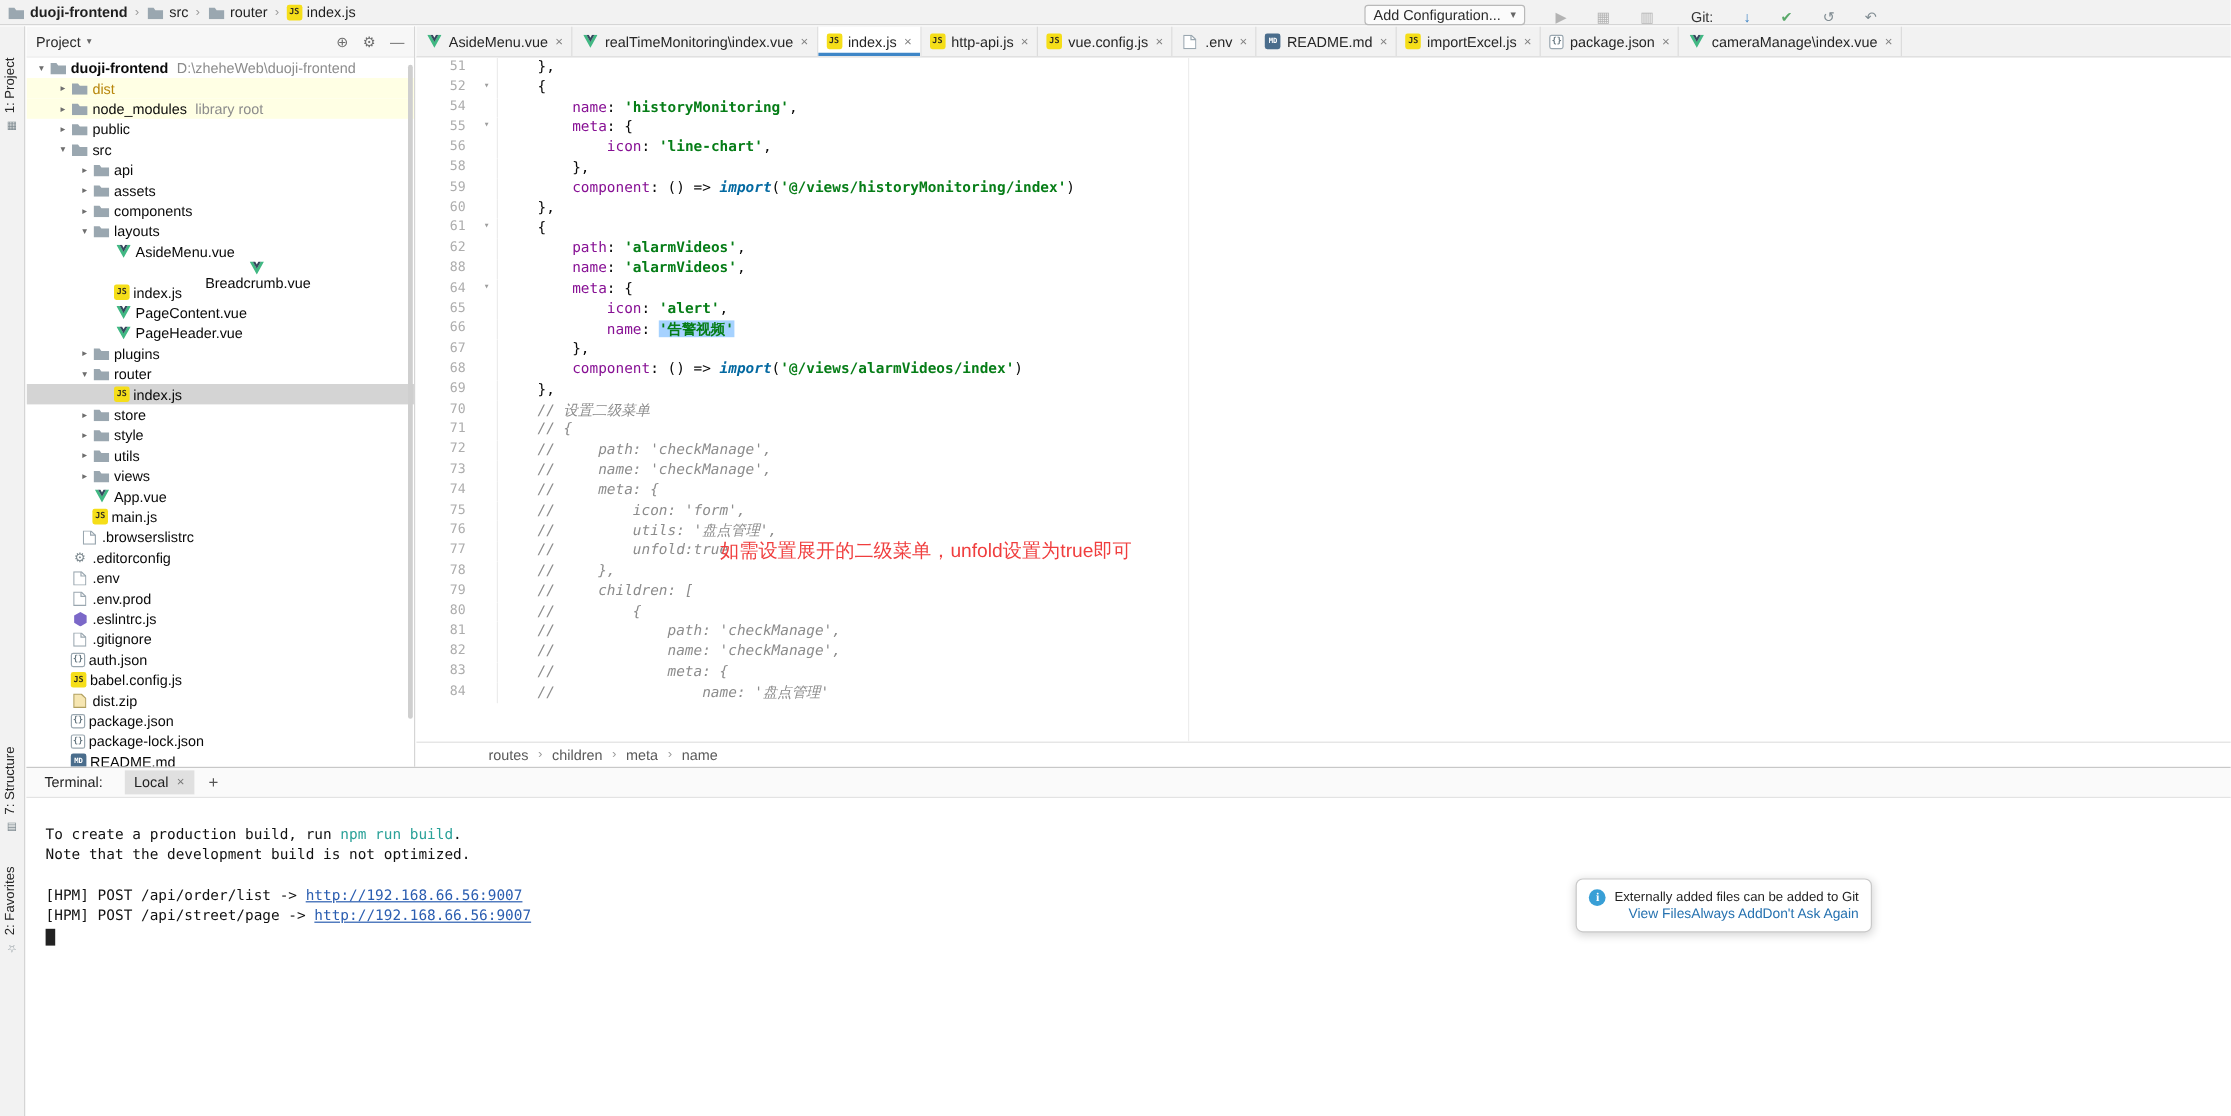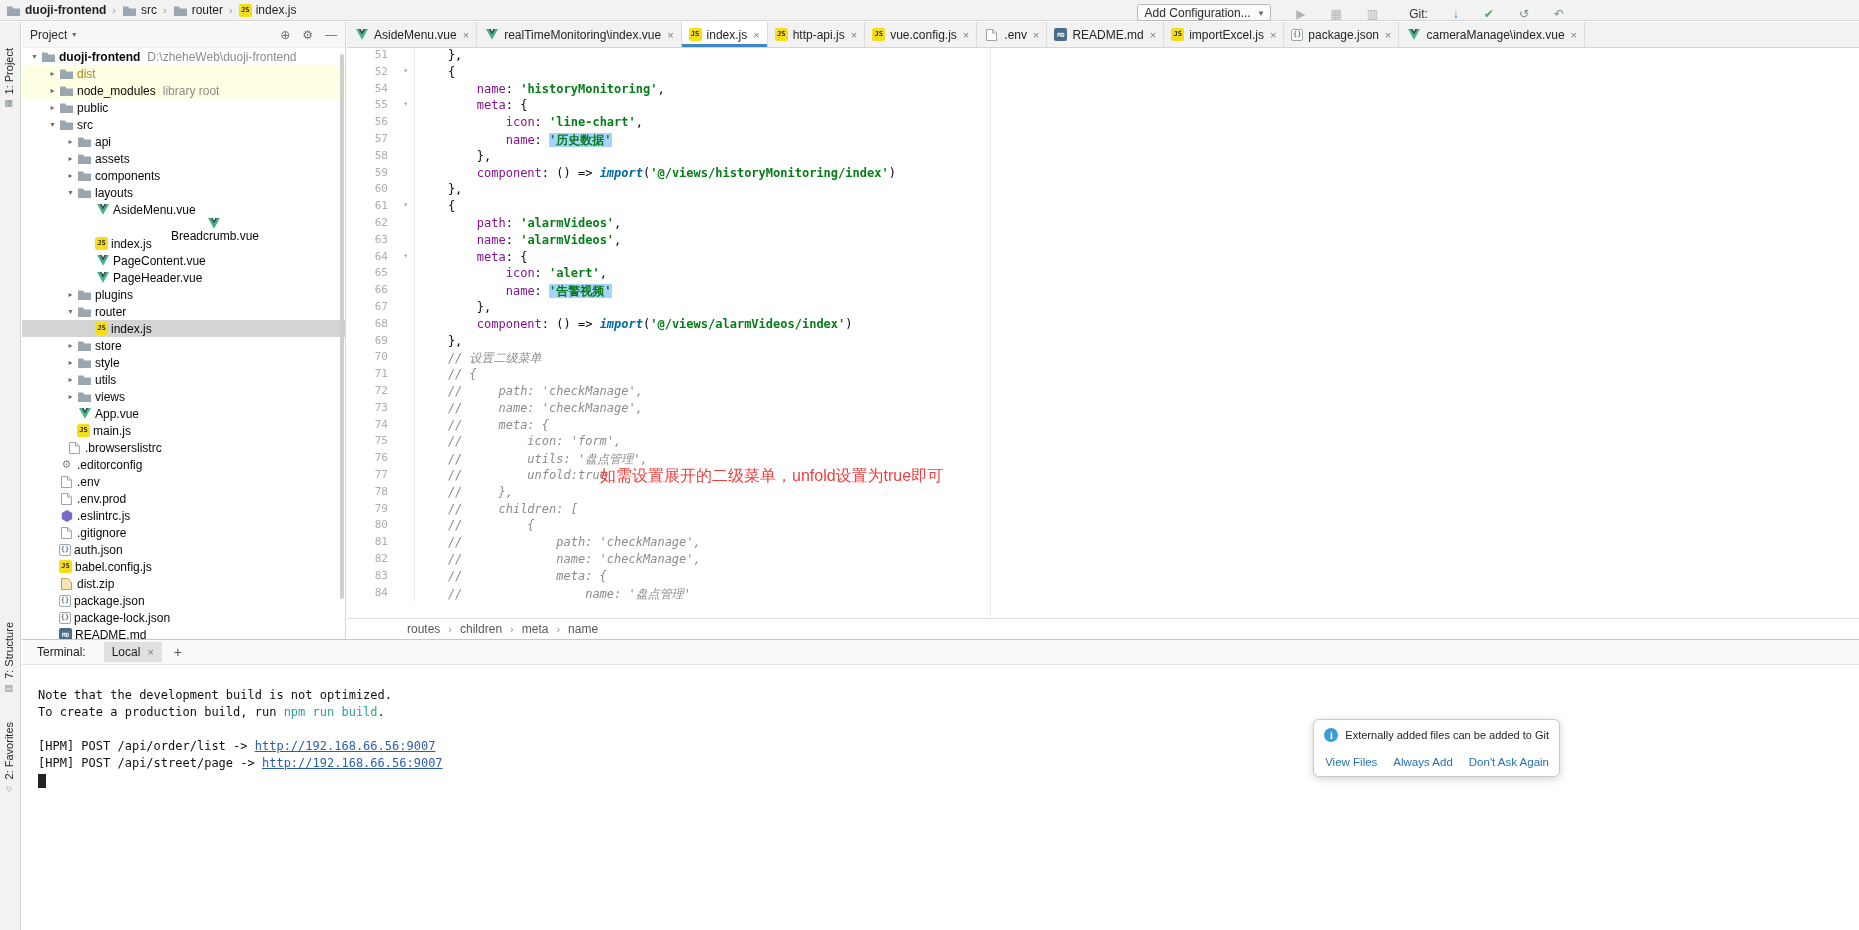--- a/index.html
+++ b/index.html
@@ -126,21 +126,21 @@
 
   
   .notif { position:absolute; right:299px; bottom:153px; z-index:10;
     background:#fff; border:1px solid #c9c9c9; border-radius:6px;
     box-shadow:0 2px 8px rgba(0,0,0,.18); padding:8px 10px; }
   .notif-row1 { display:flex; align-items:center; gap:7px; white-space:nowrap; }
   .notif-i { flex:none; width:14px; height:14px; border-radius:50%;
     background:#389fd6; color:#fff; font:bold 10px "Liberation Serif",serif;
     display:inline-flex; align-items:center; justify-content:center; }
   .notif-msg { font-size:11px; color:#1f1f1f; }
-  .notif-actions { margin-top:14px; display:flex; justify-content:flex-end; gap:16px; }
+  .notif-actions { margin-top:1px; display:flex; justify-content:flex-end; gap:0; }
   .notif-link { color:#2672b0; font-size:11.5px; white-space:nowrap; }
 </style>
 </head>
 <body>
 
 <div class="toolbar">
   <div class="toolbar-crumbs">
       <span class="crumb b">
         <span class="ic">
           <svg width="13" height="11" viewBox="0 0 13 11">
@@ -597,45 +597,41 @@
       </div>
       <div class="crow">
         <span class="ln">55<span class="fold">▾</span></span>
         <span class="ctext"><span class="tk-d">        </span><span class="tk-p">meta</span><span class="tk-d">: {</span></span>
       </div>
       <div class="crow">
         <span class="ln">56</span>
         <span class="ctext"><span class="tk-d">            </span><span class="tk-p">icon</span><span class="tk-d">: </span><span class="tk-s">'line-chart'</span><span class="tk-d">,</span></span>
       </div>
       <div class="crow">
-        <span class="ln">57</span>
-        <span class="ctext"><span class="tk-d">            </span><span class="tk-p">name</span><span class="tk-d">: </span><span class="tk-s tk-hl">'历史数据'</span></span>
-      </div>
-      <div class="crow">
         <span class="ln">58</span>
         <span class="ctext"><span class="tk-d">        },</span></span>
       </div>
       <div class="crow">
         <span class="ln">59</span>
         <span class="ctext"><span class="tk-d">        </span><span class="tk-p">component</span><span class="tk-d">: () =&gt; </span><span class="tk-k">import</span><span class="tk-d">(</span><span class="tk-s">'@/views/historyMonitoring/index'</span><span class="tk-d">)</span></span>
       </div>
       <div class="crow">
         <span class="ln">60</span>
         <span class="ctext"><span class="tk-d">    },</span></span>
       </div>
       <div class="crow">
         <span class="ln">61<span class="fold">▾</span></span>
         <span class="ctext"><span class="tk-d">    {</span></span>
       </div>
       <div class="crow">
         <span class="ln">62</span>
         <span class="ctext"><span class="tk-d">        </span><span class="tk-p">path</span><span class="tk-d">: </span><span class="tk-s">'alarmVideos'</span><span class="tk-d">,</span></span>
       </div>
       <div class="crow">
-        <span class="ln">63</span>
+        <span class="ln">88</span>
         <span class="ctext"><span class="tk-d">        </span><span class="tk-p">name</span><span class="tk-d">: </span><span class="tk-s">'alarmVideos'</span><span class="tk-d">,</span></span>
       </div>
       <div class="crow">
         <span class="ln">64<span class="fold">▾</span></span>
         <span class="ctext"><span class="tk-d">        </span><span class="tk-p">meta</span><span class="tk-d">: {</span></span>
       </div>
       <div class="crow">
         <span class="ln">65</span>
         <span class="ctext"><span class="tk-d">            </span><span class="tk-p">icon</span><span class="tk-d">: </span><span class="tk-s">'alert'</span><span class="tk-d">,</span></span>
       </div>
@@ -731,22 +727,22 @@
 <div class="terminal">
   <div class="term-header">
     <span class="term-title">Terminal:</span>
     <span class="term-tab">
       <span>Local</span>
       <span class="term-x">×</span>
     </span>
     <span class="term-plus">+</span>
   </div>
   <div class="term-body">
+      <div class="tline"><span class="tt">To create a production build, run </span><span class="tt-cmd">npm run build</span><span class="tt">.</span></div>
       <div class="tline"><span class="tt">Note that the development build is not optimized.</span></div>
-      <div class="tline"><span class="tt">To create a production build, run </span><span class="tt-cmd">npm run build</span><span class="tt">.</span></div>
       <div class="tline"></div>
       <div class="tline"><span class="tt">[HPM] POST /api/order/list -&gt; </span><span class="tt-link">http://192.168.66.56:9007</span></div>
       <div class="tline"><span class="tt">[HPM] POST /api/street/page -&gt; </span><span class="tt-link">http://192.168.66.56:9007</span></div>
       <div class="tline"><span class="tt-cursor"> </span></div>
     </div>
 </div>
 
 <div class="notif">
   <div class="notif-row1">
     <span class="notif-i">i</span>

